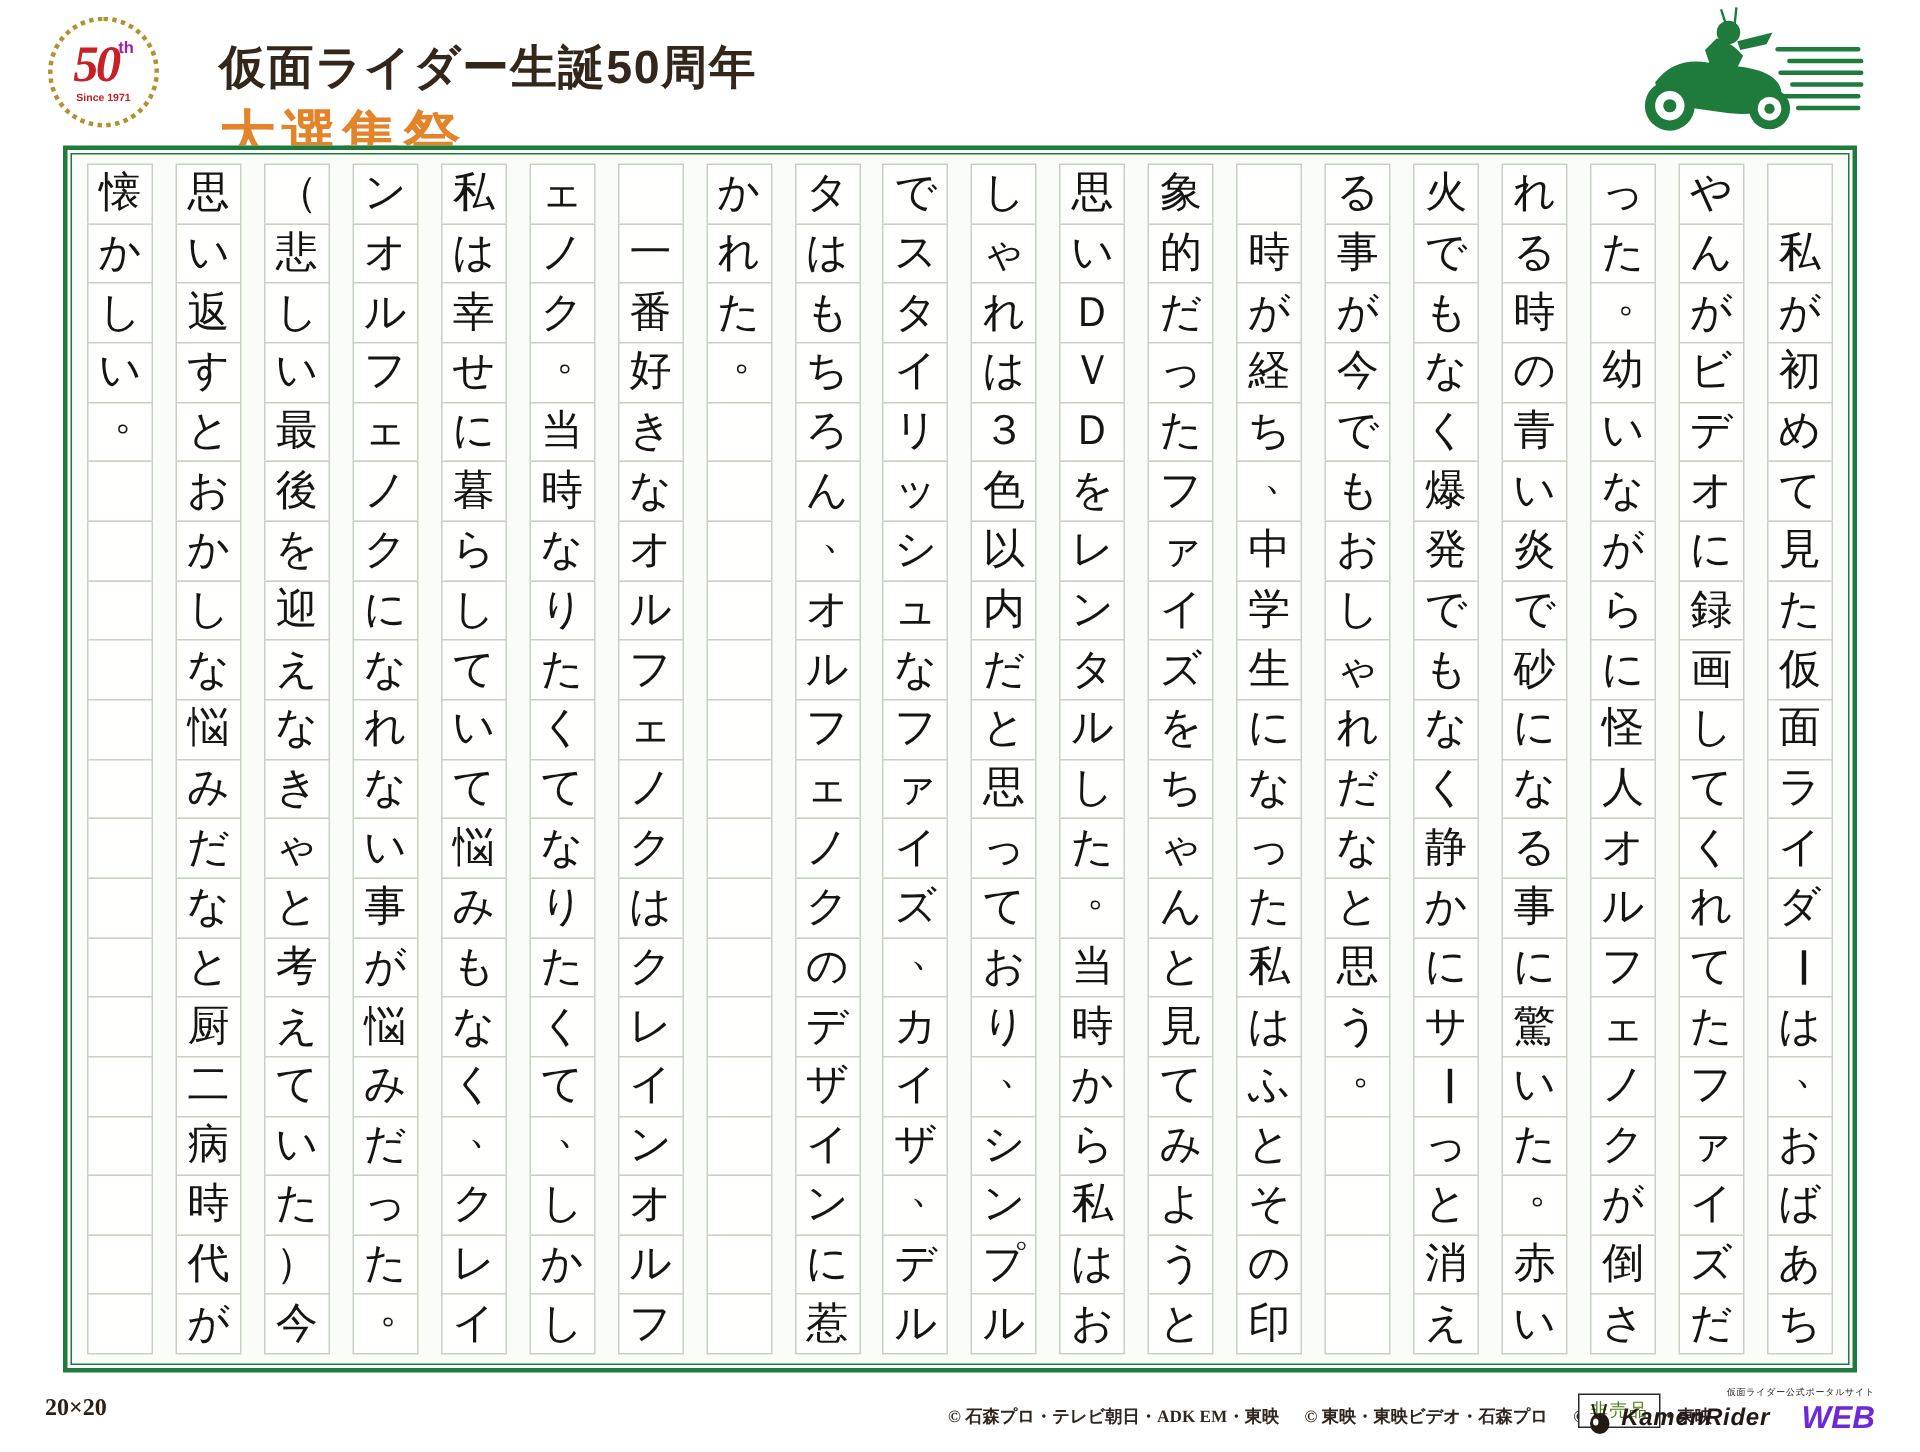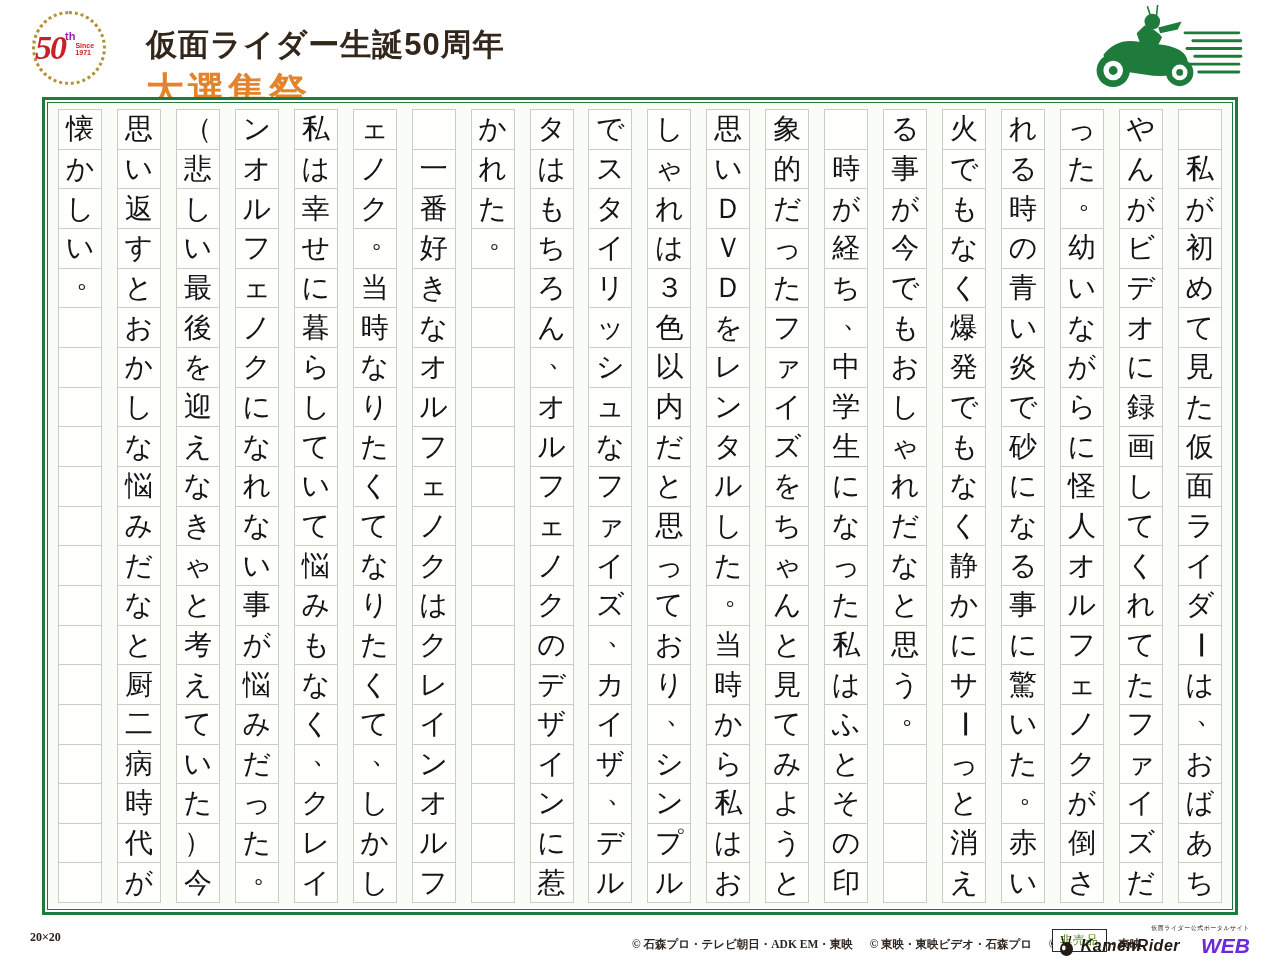--- a/index.html
+++ b/index.html
@@ -2,21 +2,21 @@
 <html><head>
 <meta charset="utf-8">
 <style>
   html,body{margin:0;padding:0;background:#ffffff;}
   .page{position:relative;width:1280px;height:968px;background:#ffffff;overflow:hidden;
         font-family:"Liberation Sans","DejaVu Sans",sans-serif;}
 
   
   .header{position:absolute;left:0;top:0;width:1280px;height:97px;}
   .badge{position:absolute;left:32px;top:11px;width:74px;height:74px;border:3px dotted #b39130;
-         border-radius:50%;box-sizing:border-box;display:flex;flex-direction:row;
+         border-radius:50%;box-sizing:border-box;display:flex;flex-direction:column;
          align-items:center;justify-content:center;background:#fff;}
   .badge .num-row{display:flex;align-items:flex-start;line-height:1;}
   .badge .num{font-size:34px;font-weight:bold;font-style:italic;color:#c92026;
               font-family:"Liberation Serif","DejaVu Serif",serif;letter-spacing:-2px;}
   .badge .th{font-size:11px;font-weight:bold;color:#a21caf;margin-top:0;}
   .badge .since{font-size:7px;color:#c92026;font-weight:bold;margin-top:1px;}
   .title-row{position:absolute;left:118px;top:24px;display:flex;align-items:baseline;flex-direction:column;}
   .title-main{font-size:31px;font-weight:bold;color:#33261a;letter-spacing:1px;}
   .title-accent{font-size:38px;font-weight:bold;color:#e3832a;letter-spacing:3px;margin-left:28px;}
   .moto{position:absolute;right:34px;top:4px;width:160px;height:88px;}
@@ -32,21 +32,21 @@
   .ms-cell{flex:1;border:1px solid #c6d1c2;margin-top:-1px;background:#fffffe;
            position:relative;display:flex;align-items:center;justify-content:center;
            font-family:"Liberation Serif","DejaVu Serif",serif;font-size:28px;color:#151515;
            line-height:1;box-sizing:border-box;}
   .ms-cell:first-child{margin-top:0;}
   .ms-cell span{display:inline-block;}
   .ms-cell span.punct{transform:translate(10px,-10px);}
   .ms-cell span.vbar{transform:rotate(90deg);}
 
   
-  .grid-note{position:absolute;left:30px;top:930px;font-size:12px;font-weight:bold;color:#2b211a;
+  .grid-note{position:absolute;left:30px;top:930px;font-size:16px;font-weight:bold;color:#2b211a;
              font-family:"Liberation Serif","DejaVu Serif",serif;}
   .copyrights{position:absolute;left:632px;top:937px;font-size:11.5px;color:#2f2620;
               font-weight:bold;white-space:nowrap;font-family:"Liberation Serif","DejaVu Serif",serif;}
   .copyrights span{margin-right:14px;}
   .nfs-box{position:absolute;left:1052px;top:929px;border:1.5px solid #2a2a2a;padding:2px 7px;
            font-size:12px;color:#4d7c0f;background:#fff;letter-spacing:1px;}
   .krweb{position:absolute;right:30px;top:924px;display:flex;flex-direction:column;
          align-items:flex-end;cursor:pointer;}
   .krweb .tagline{font-size:6px;color:#231a15;letter-spacing:.5px;margin-bottom:1px;}
   .krweb .brand-row{display:flex;align-items:center;}

